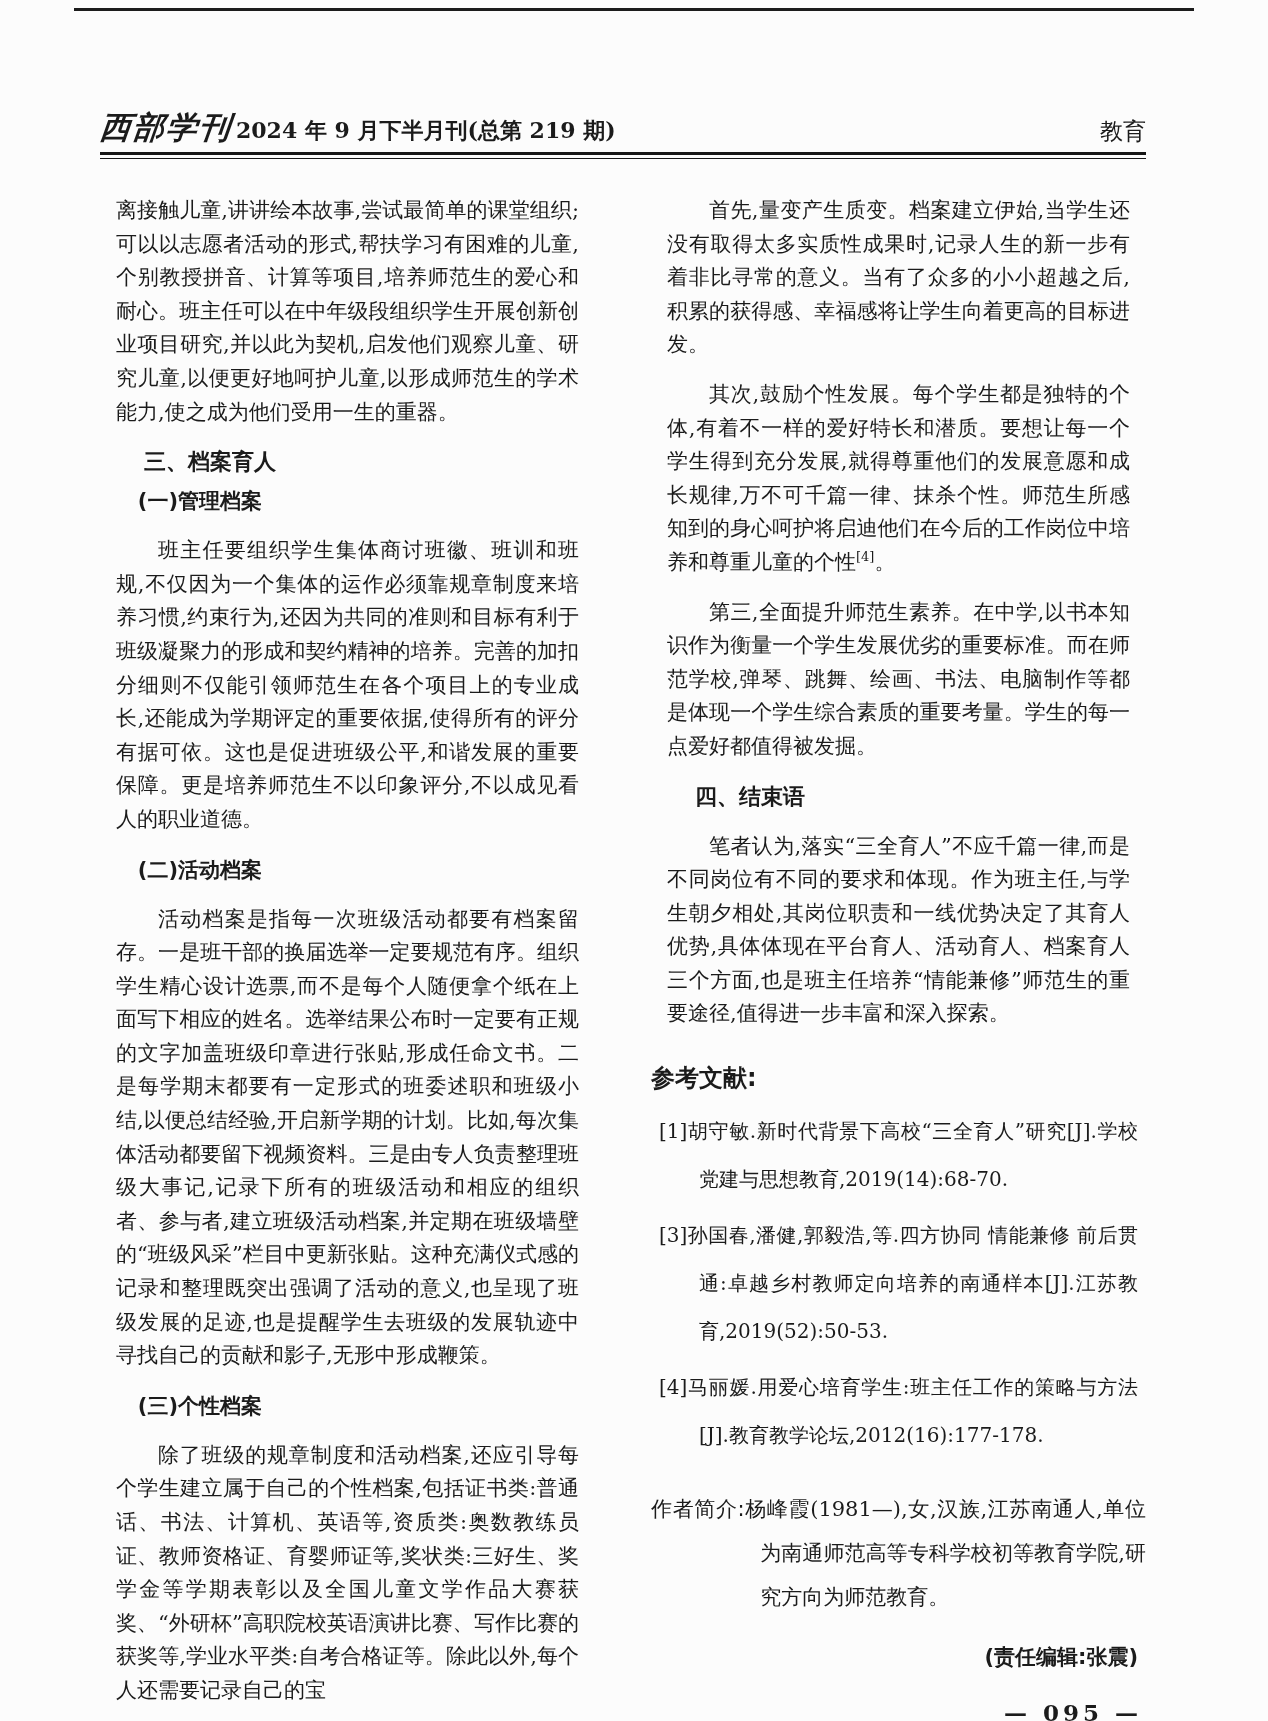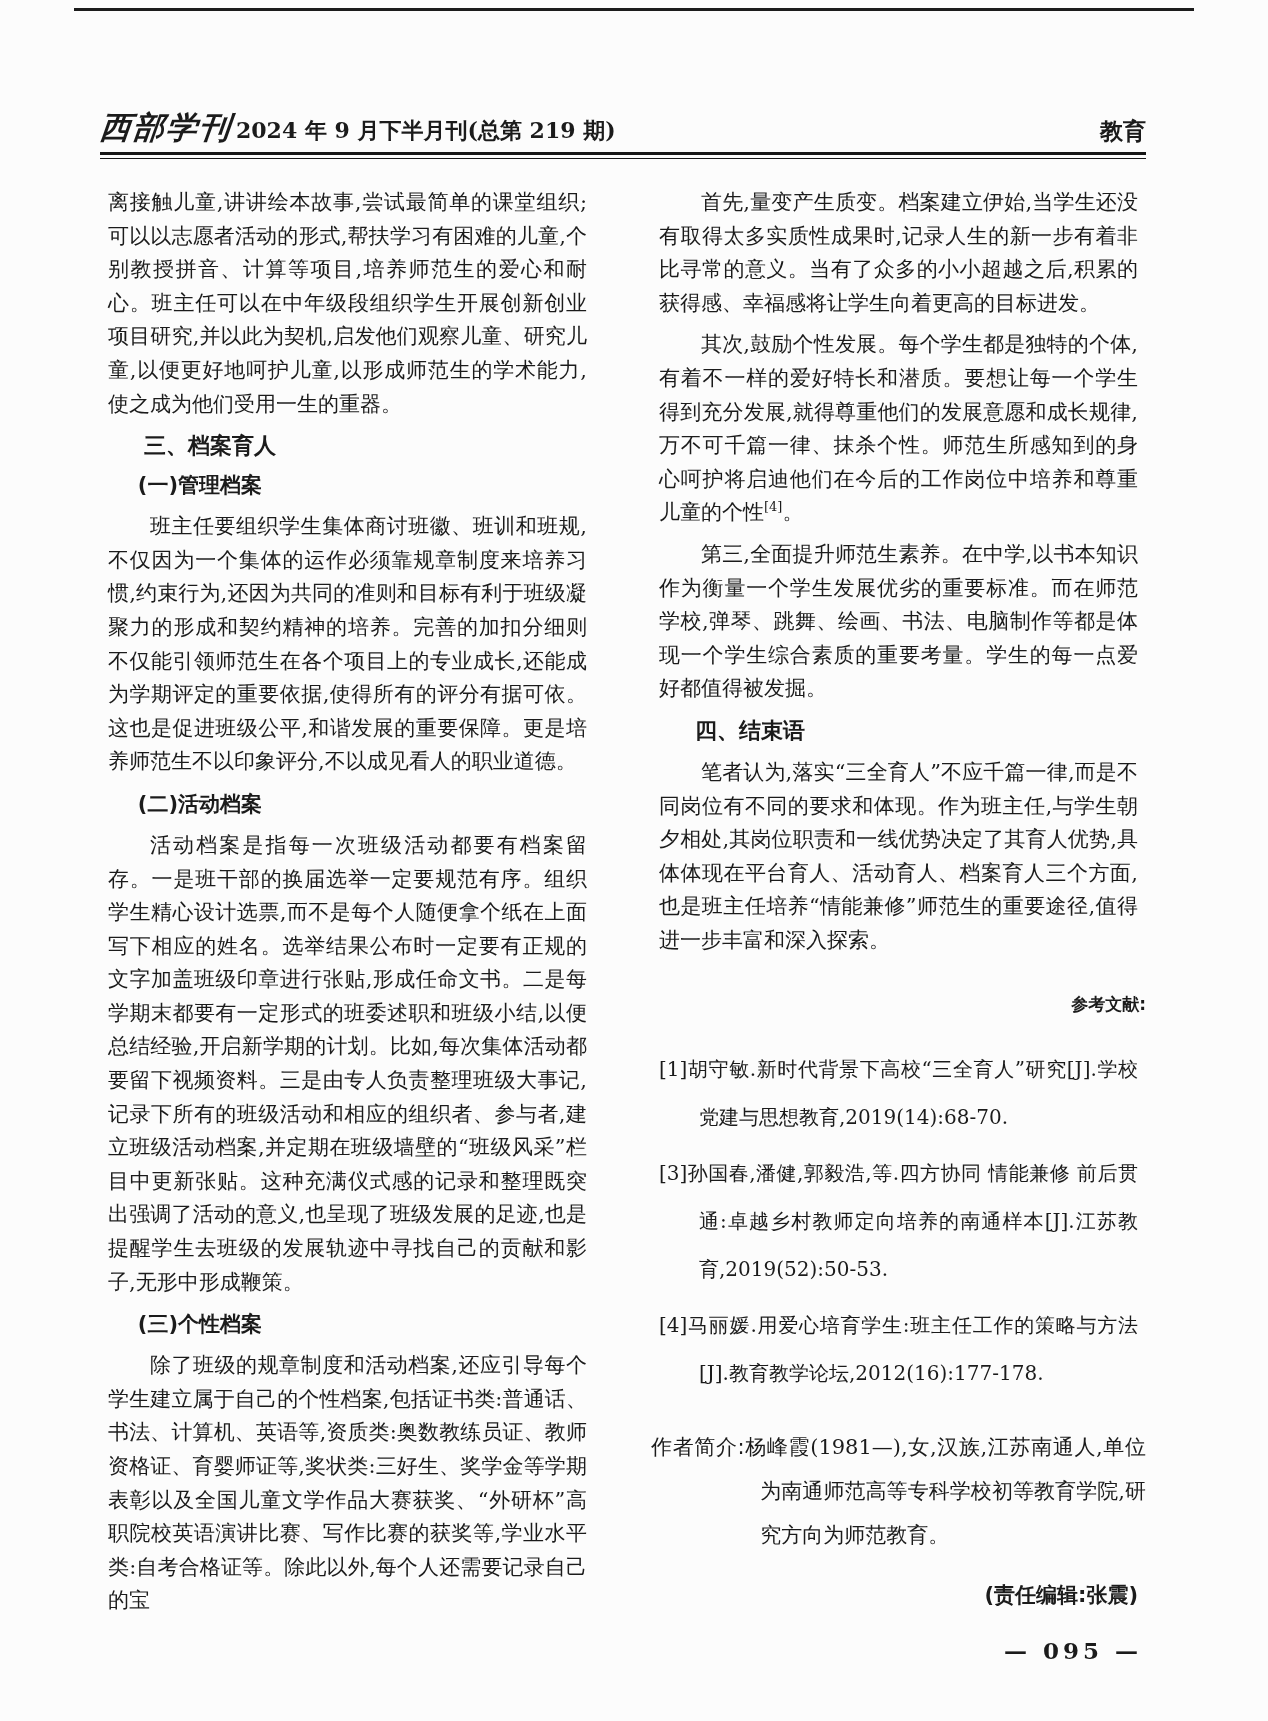--- a/index.html
+++ b/index.html
@@ -39,38 +39,38 @@
     line-height: 1;
   }
   .issue-info {
     font-size: 22px;
     font-weight: 700;
     line-height: 1;
   }
   .section-label {
     font-family: "DejaVu Sans", "Liberation Sans", sans-serif;
     font-size: 23px;
-    font-weight: 700;
+    font-weight: 400;
     line-height: 1;
     margin-top: 48px;
   }
   .header-rule {
     margin-top: 9px;
     height: 3px;
     border-top: 3px solid #161616;
     border-bottom: 1.5px solid #161616;
   }
   .columns {
     display: flex;
     gap: 56px;
     margin-top: 19px;
   }
   .col { width: 495px; }
   .para {
-    margin: 8px;
+    margin: 16px;
     font-size: 21px;
     line-height: 33.6px;
     text-align: justify;
     text-indent: 2em;
   }
   .no-indent { text-indent: 0; }
   .h-section {
     margin: 7px 0 5px 0;
     font-family: "DejaVu Sans", "Liberation Sans", sans-serif;
     font-size: 22px;
@@ -85,26 +85,25 @@
     font-weight: 700;
     line-height: 34px;
     text-indent: 1.8em;
   }
   sup.cite {
     font-size: 13px;
     line-height: 0;
     vertical-align: super;
   }
   .refs-heading {
-    margin: 30px 0 24px 0;
+    margin: 30px 0 12px 0;
     font-family: "DejaVu Sans", "Liberation Sans", sans-serif;
-    font-size: 17px;
+    font-size: 24px;
     font-weight: 700;
     line-height: 34px;
-    text-align: right;
   }
   .ref-item {
     margin: 8px;
     font-size: 20px;
     line-height: 48px;
     text-align: justify;
     padding-left: 2em;
     text-indent: -2em;
   }
   .author-bio {

